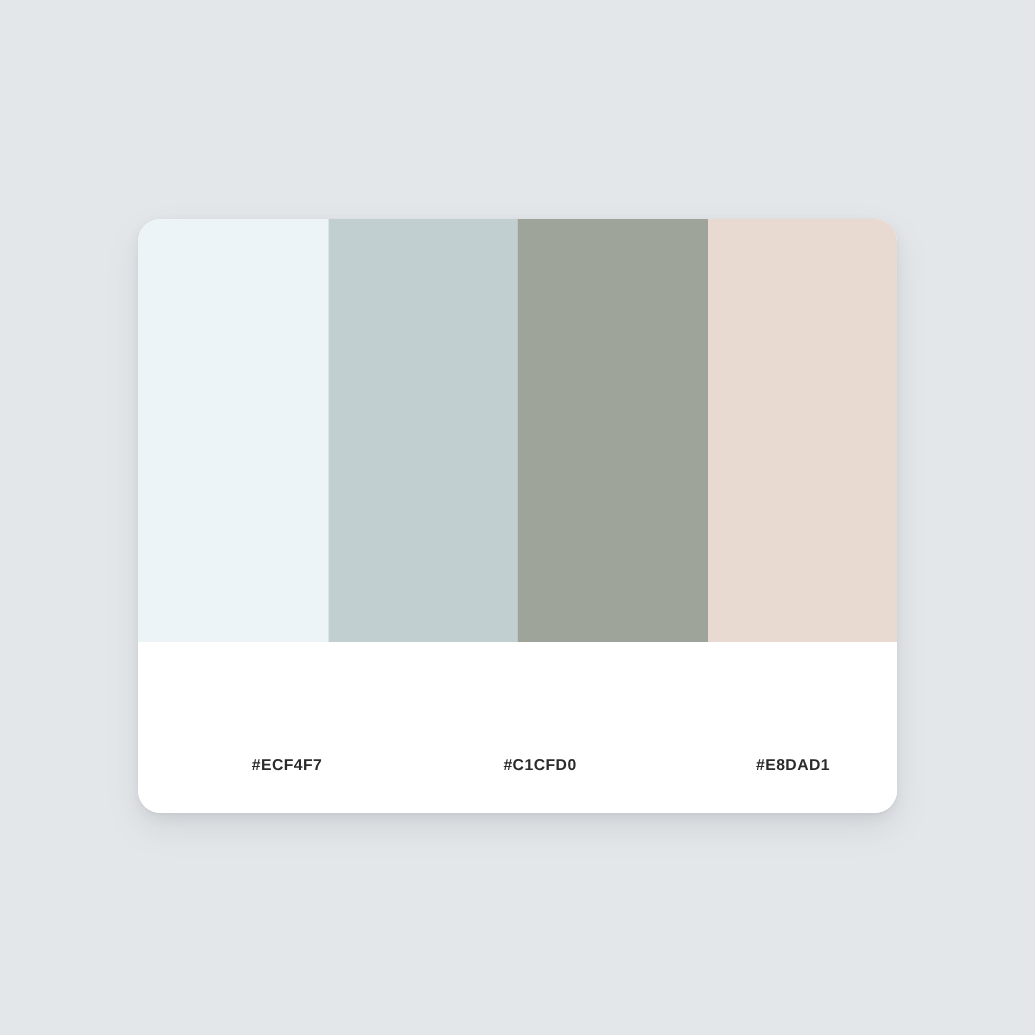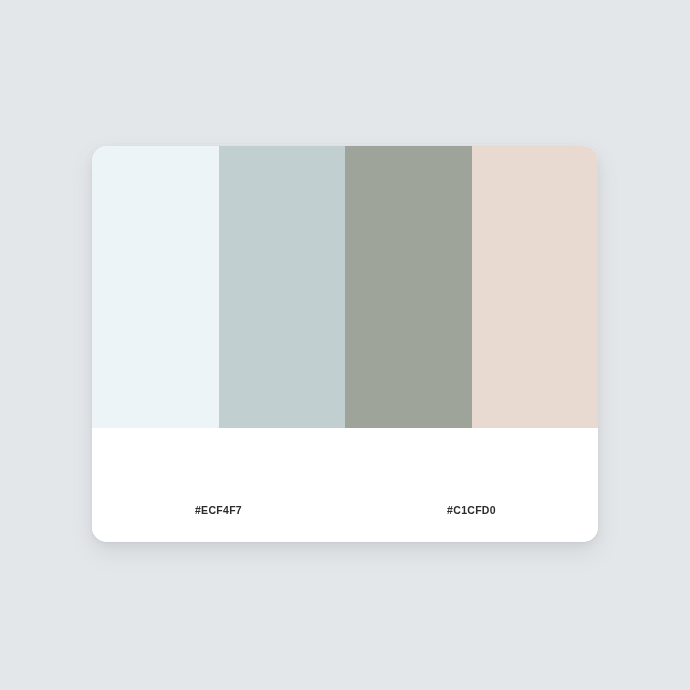--- a/index.html
+++ b/index.html
@@ -47,20 +47,21 @@
   .swatch {
     flex: 1 1 0;
     height: 100%;
   }
 
   #label-strip {
     display: flex;
     width: 100%;
     height: 148px;
     background: #ffffff;
+    padding-left: 15px;
   }
 
   .label-cell {
     flex: 1 1 0;
     display: flex;
     align-items: center;
     justify-content: center;
     padding-top: 16px;
     box-sizing: border-box;
   }
@@ -88,17 +89,20 @@
       <div class="swatch" style="background: rgb(232, 218, 209);"></div>
     </div>
 
     <div id="label-strip" style="background: rgb(255, 255, 255);">
       <div class="label-cell">
         <span class="hex-label" style="color: rgb(43, 43, 43);">#ECF4F7</span>
       </div>
       <div class="label-cell">
         <span class="hex-label" style="color: rgb(43, 43, 43); text-align: center;">#C1CFD0</span>
       </div>
+      <div class="label-cell">
+        <span class="hex-label" style="color: rgb(43, 43, 43);">#E8DAD1</span>
+      </div>
     </div>
 
   </div>
 
 </div>
 
 </body></html>

